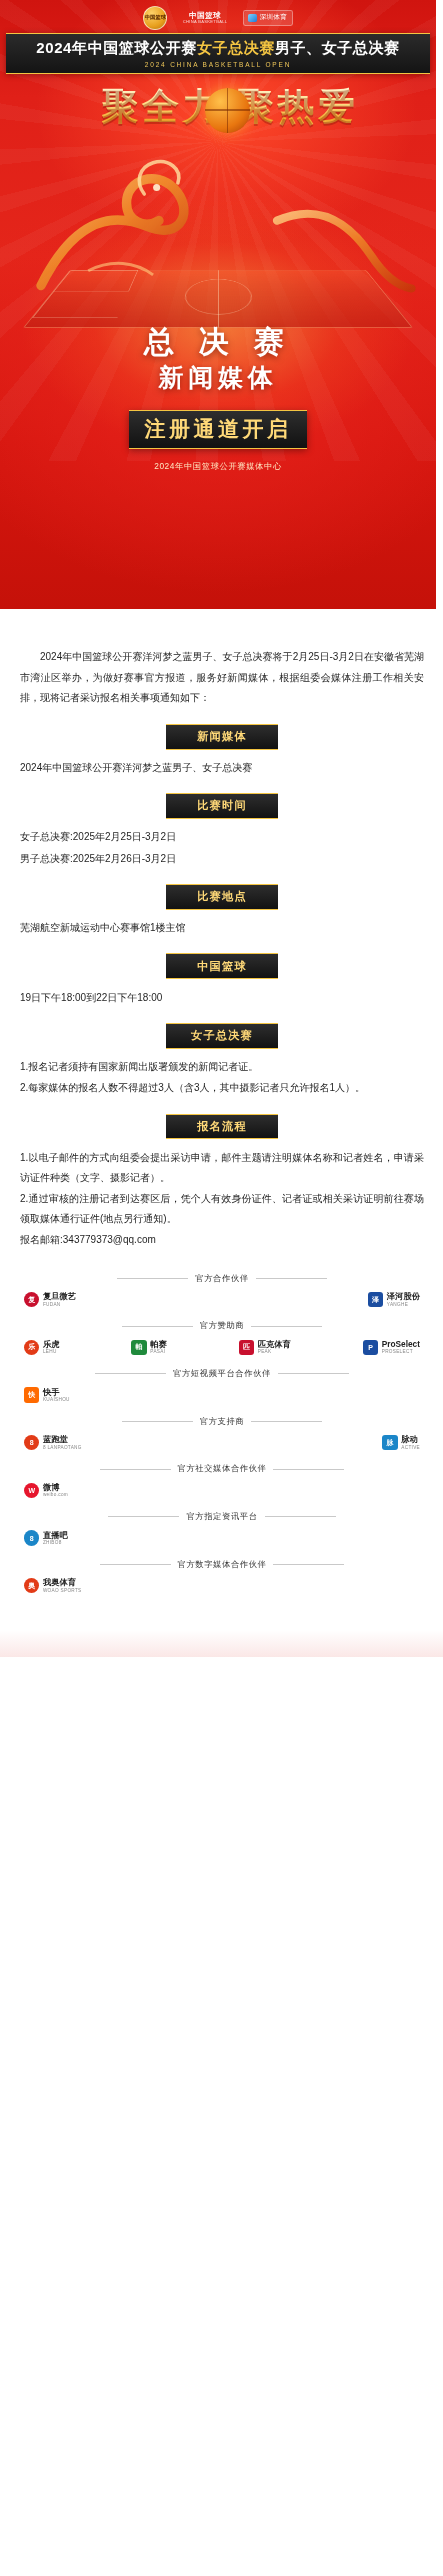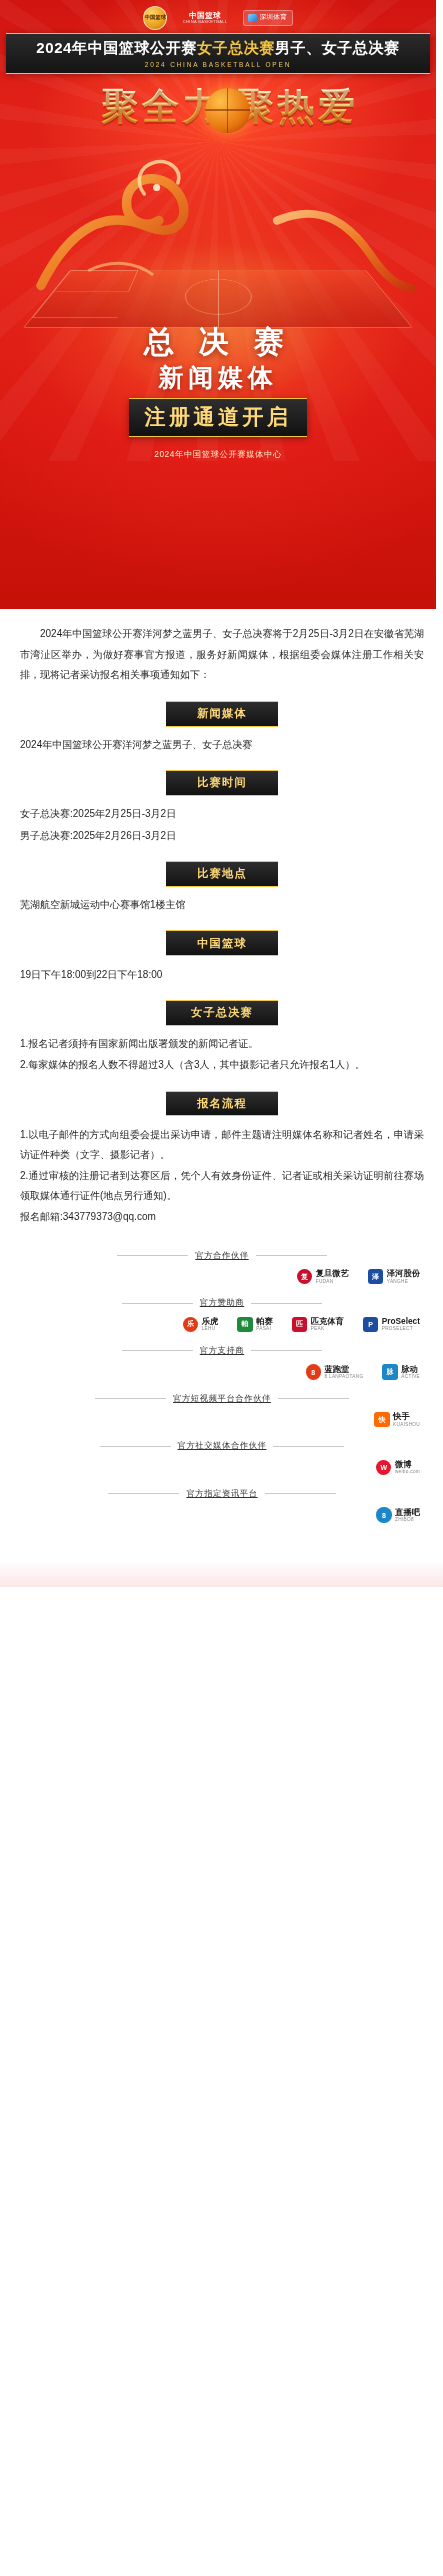--- a/index.html
+++ b/index.html
@@ -178,38 +178,38 @@
     text-shadow: 0 1.8px 6px rgba(90,10,0,.6);
     line-height: 1.22;
   }
   .final-sub {
     color: #fff; font-size: 25px; font-weight: bold; letter-spacing: 4.7px;
     text-shadow: 0 1.8px 6px rgba(90,10,0,.6);
     line-height: 1.35;
   }
   .reg-band {
     display: inline-block;
-    margin-top: 3px;
+    margin-top: 15px;
     padding: 4.1px 15.4px 5.3px;
     background: linear-gradient(180deg,#2e2e2e,#111);
     border-top: 1.2px solid #f4c542;
     border-bottom: 1.2px solid #f4c542;
     color: #ffd978; font-size: 21px; font-weight: bold; letter-spacing: 3.5px;
     box-shadow: 0 1.8px 7px rgba(0,0,0,.4);
   }
   .media-center {
     margin-top: 12px;
     color: #ffe7c2; font-size: 8.3px; letter-spacing: 0.6px;
   }
 
   
   .content {
     position: relative;
     background: #fff;
-    padding: 5px 20px 6px;
+    padding: 28px 20px 6px;
   }
   .intro {
     font-size: 10px; line-height: 2.05; color: #1f1f1f;
     text-align: justify;
     text-indent: 2em;
   }
 
   .sec-head {
     display: block;
     margin: 15.4px auto 8.3px;
@@ -235,25 +235,25 @@
   }
   .p-group { margin-bottom: 13px; }
   .p-title {
     display: flex; align-items: center; justify-content: center;
     gap: 7px; margin-bottom: 8.3px;
   }
   .p-title .rule {
     width: 71px; height: 0.6px; background: #c9c9c9;
   }
   .p-title .t {
-    font-size: 8.3px; color: #333; letter-spacing: 0.6px; white-space: nowrap; text-decoration: underline;
+    font-size: 8.3px; color: #333; letter-spacing: 0.6px; white-space: nowrap;
   }
   .p-row {
-    display: flex; align-items: center; justify-content: flex-end;
-    flex-wrap: wrap; gap: 19px;
+    display: flex; align-items: center; justify-content: space-between;
+    flex-wrap: wrap; gap: 32px;
     padding: 0 24px;
   }
   .brand {
     display: flex; align-items: center; gap: 3.5px;
     font-size: 8.3px; color: #222; white-space: nowrap;
   }
   .brand .mark {
     width: 15.4px; height: 15.4px; border-radius: 50%;
     display: inline-flex; align-items: center; justify-content: center;
     color: #fff; font-size: 7px; font-weight: bold;
@@ -436,20 +436,37 @@
             <span class="cn">ProSelect</span>
             <span class="en">PROSELECT</span>
           </span>
         </div>
       </div>
     </div>
 
     <div class="p-group">
       <div class="p-title">
         <span class="rule"></span>
+        <span class="t">官方短视频平台合作伙伴</span>
+        <span class="rule"></span>
+      </div>
+      <div class="p-row">
+        <div class="brand">
+          <span class="mark sq" style="background:#ff6a00">快</span>
+          <span class="bn">
+            <span class="cn">快手</span>
+            <span class="en">KUAISHOU</span>
+          </span>
+        </div>
+      </div>
+    </div>
+
+    <div class="p-group">
+      <div class="p-title">
+        <span class="rule"></span>
         <span class="t">官方支持商</span>
         <span class="rule"></span>
       </div>
       <div class="p-row">
         <div class="brand">
           <span class="mark" style="background:#e23b17">8</span>
           <span class="bn">
             <span class="cn">蓝跑堂</span>
             <span class="en">8 LANPAOTANG</span>
           </span>
@@ -460,37 +477,20 @@
             <span class="cn">脉动</span>
             <span class="en">ACTIVE</span>
           </span>
         </div>
       </div>
     </div>
 
     <div class="p-group">
       <div class="p-title">
         <span class="rule"></span>
-        <span class="t">官方短视频平台合作伙伴</span>
-        <span class="rule"></span>
-      </div>
-      <div class="p-row">
-        <div class="brand">
-          <span class="mark sq" style="background:#ff6a00">快</span>
-          <span class="bn">
-            <span class="cn">快手</span>
-            <span class="en">KUAISHOU</span>
-          </span>
-        </div>
-      </div>
-    </div>
-
-    <div class="p-group">
-      <div class="p-title">
-        <span class="rule"></span>
         <span class="t">官方社交媒体合作伙伴</span>
         <span class="rule"></span>
       </div>
       <div class="p-row">
         <div class="brand">
           <span class="mark" style="background:#e6162d">W</span>
           <span class="bn">
             <span class="cn">微博</span>
             <span class="en">weibo.com</span>
           </span>
@@ -508,18 +508,34 @@
         <div class="brand">
           <span class="mark" style="background:#1b86c8">8</span>
           <span class="bn">
             <span class="cn">直播吧</span>
             <span class="en">ZHIBO8</span>
           </span>
         </div>
       </div>
     </div>
 
+    <div class="p-group">
+      <div class="p-title">
+        <span class="rule"></span>
+        <span class="t">官方数字媒体合作伙伴</span>
+        <span class="rule"></span>
+      </div>
+      <div class="p-row">
+        <div class="brand">
+          <span class="mark" style="background:#e23b17">奥</span>
+          <span class="bn">
+            <span class="cn">我奥体育</span>
+            <span class="en">WOAO SPORTS</span>
+          </span>
+        </div>
+      </div>
+    </div>
 
   </div>
 
   <div class="bottom-deco"></div>
 </div>
 
 
 </body></html>

